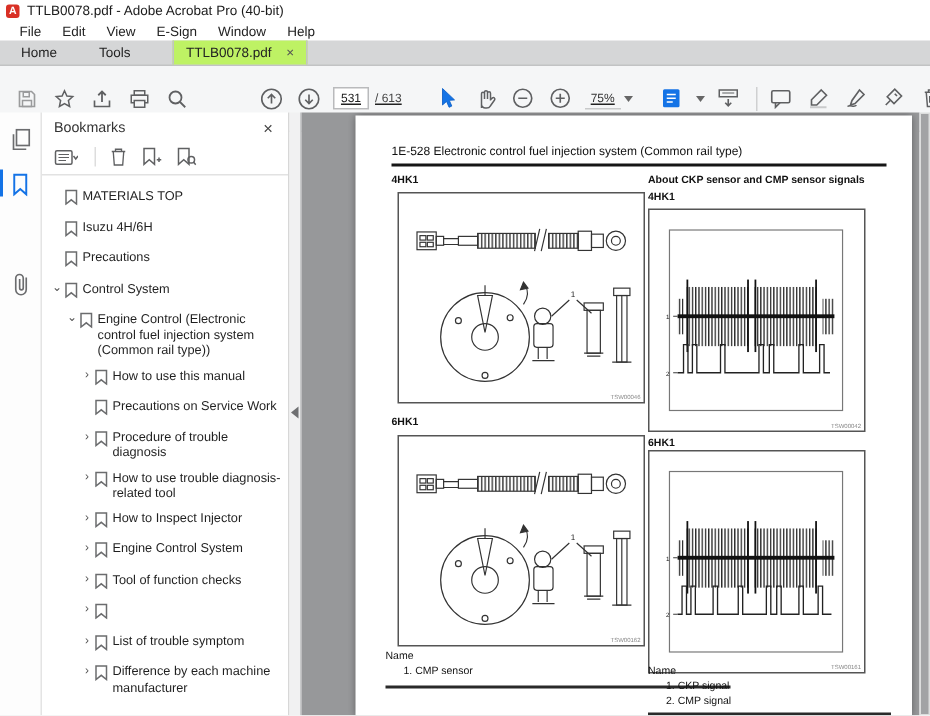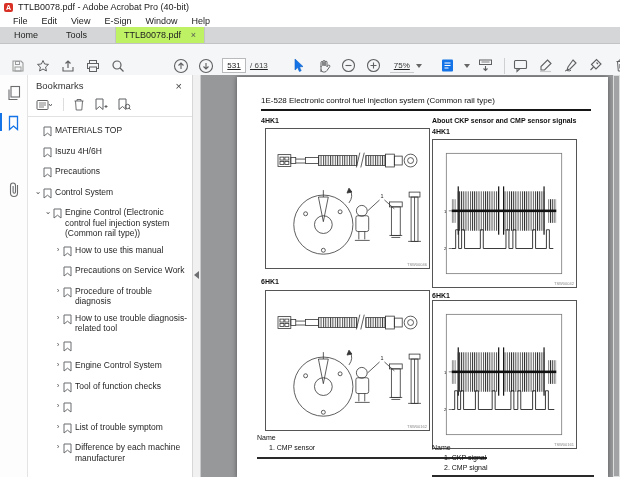--- a/index.html
+++ b/index.html
@@ -344,20 +344,21 @@
             <span class="bmglyph"><svg width="9" height="11" viewBox="0 0 9 11">
                 <path d="M1 1 h7 v9 l-3.5 -2.8 l-3.5 2.8 z" fill="none" stroke="#6b6c6e" stroke-width="1"></path>
               </svg></span>
             <span>How to use trouble diagnosis-related tool</span>
           </div>
         <div class="bm-item lvl2">
             <span class="chev">›</span>
             <span class="bmglyph"><svg width="9" height="11" viewBox="0 0 9 11">
                 <path d="M1 1 h7 v9 l-3.5 -2.8 l-3.5 2.8 z" fill="none" stroke="#6b6c6e" stroke-width="1"></path>
               </svg></span>
+            <span>How to Inspect Injector</span>
           </div>
         <div class="bm-item lvl2">
             <span class="chev">›</span>
             <span class="bmglyph"><svg width="9" height="11" viewBox="0 0 9 11">
                 <path d="M1 1 h7 v9 l-3.5 -2.8 l-3.5 2.8 z" fill="none" stroke="#6b6c6e" stroke-width="1"></path>
               </svg></span>
             <span>Engine Control System</span>
           </div>
         <div class="bm-item lvl2">
             <span class="chev">›</span>

